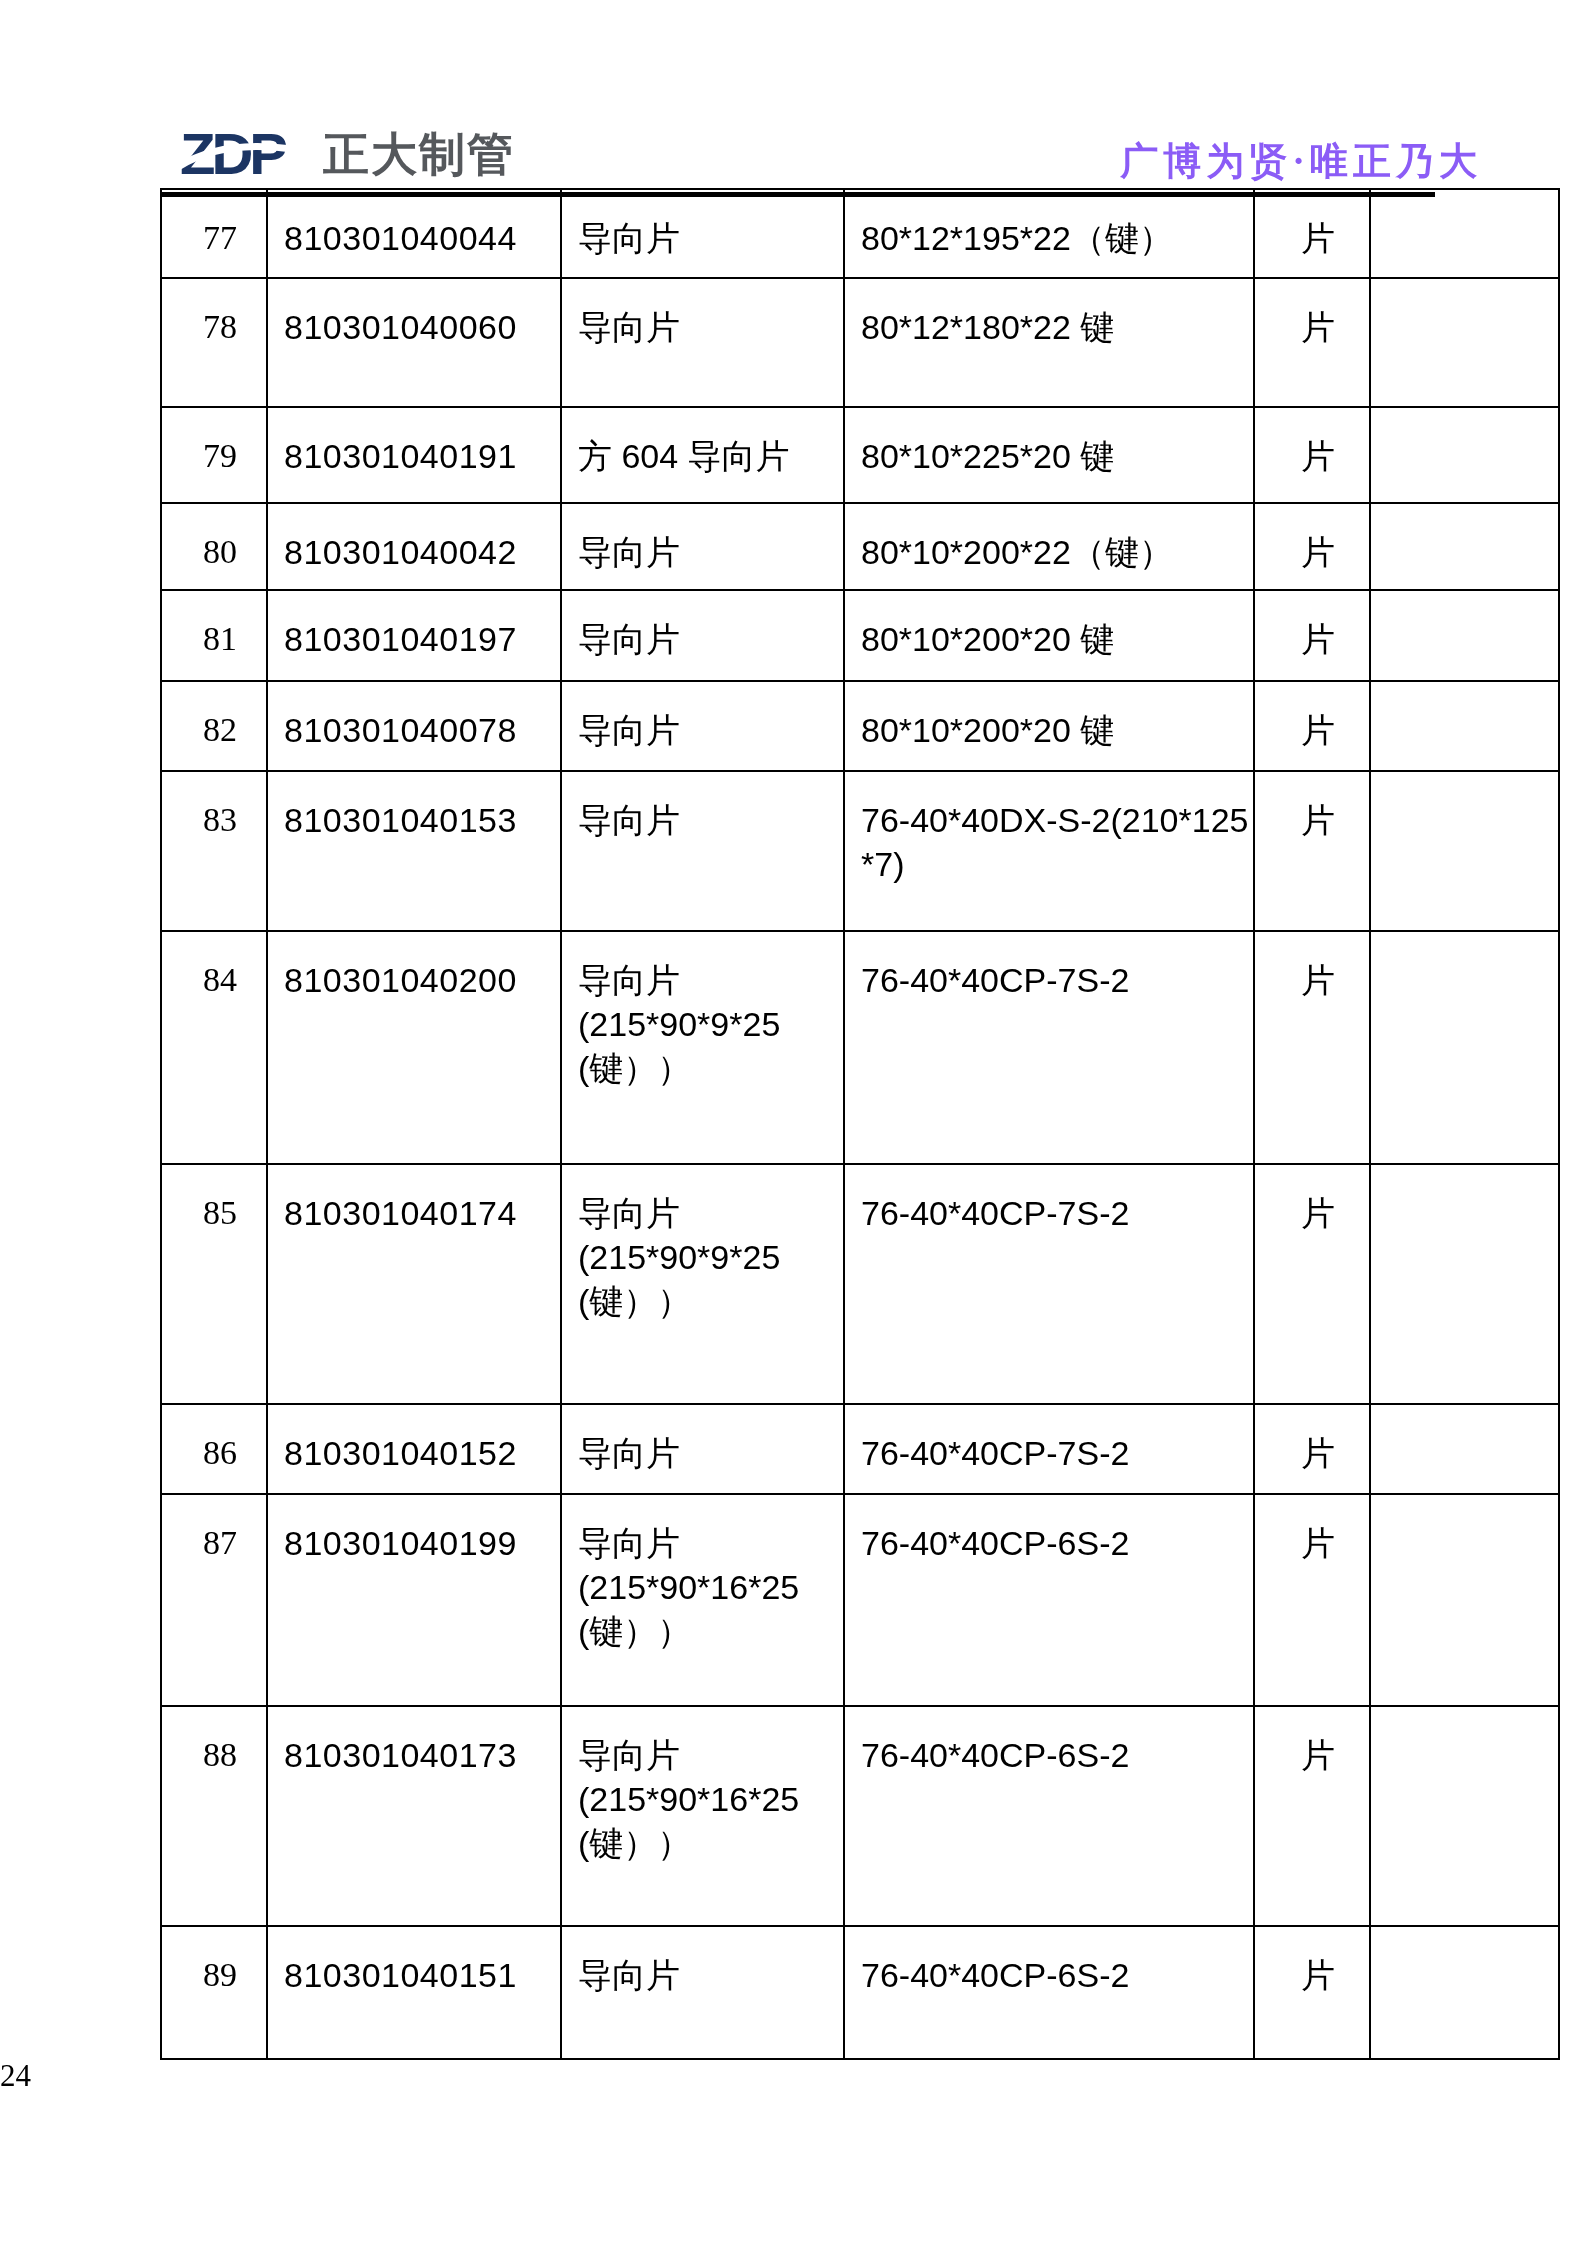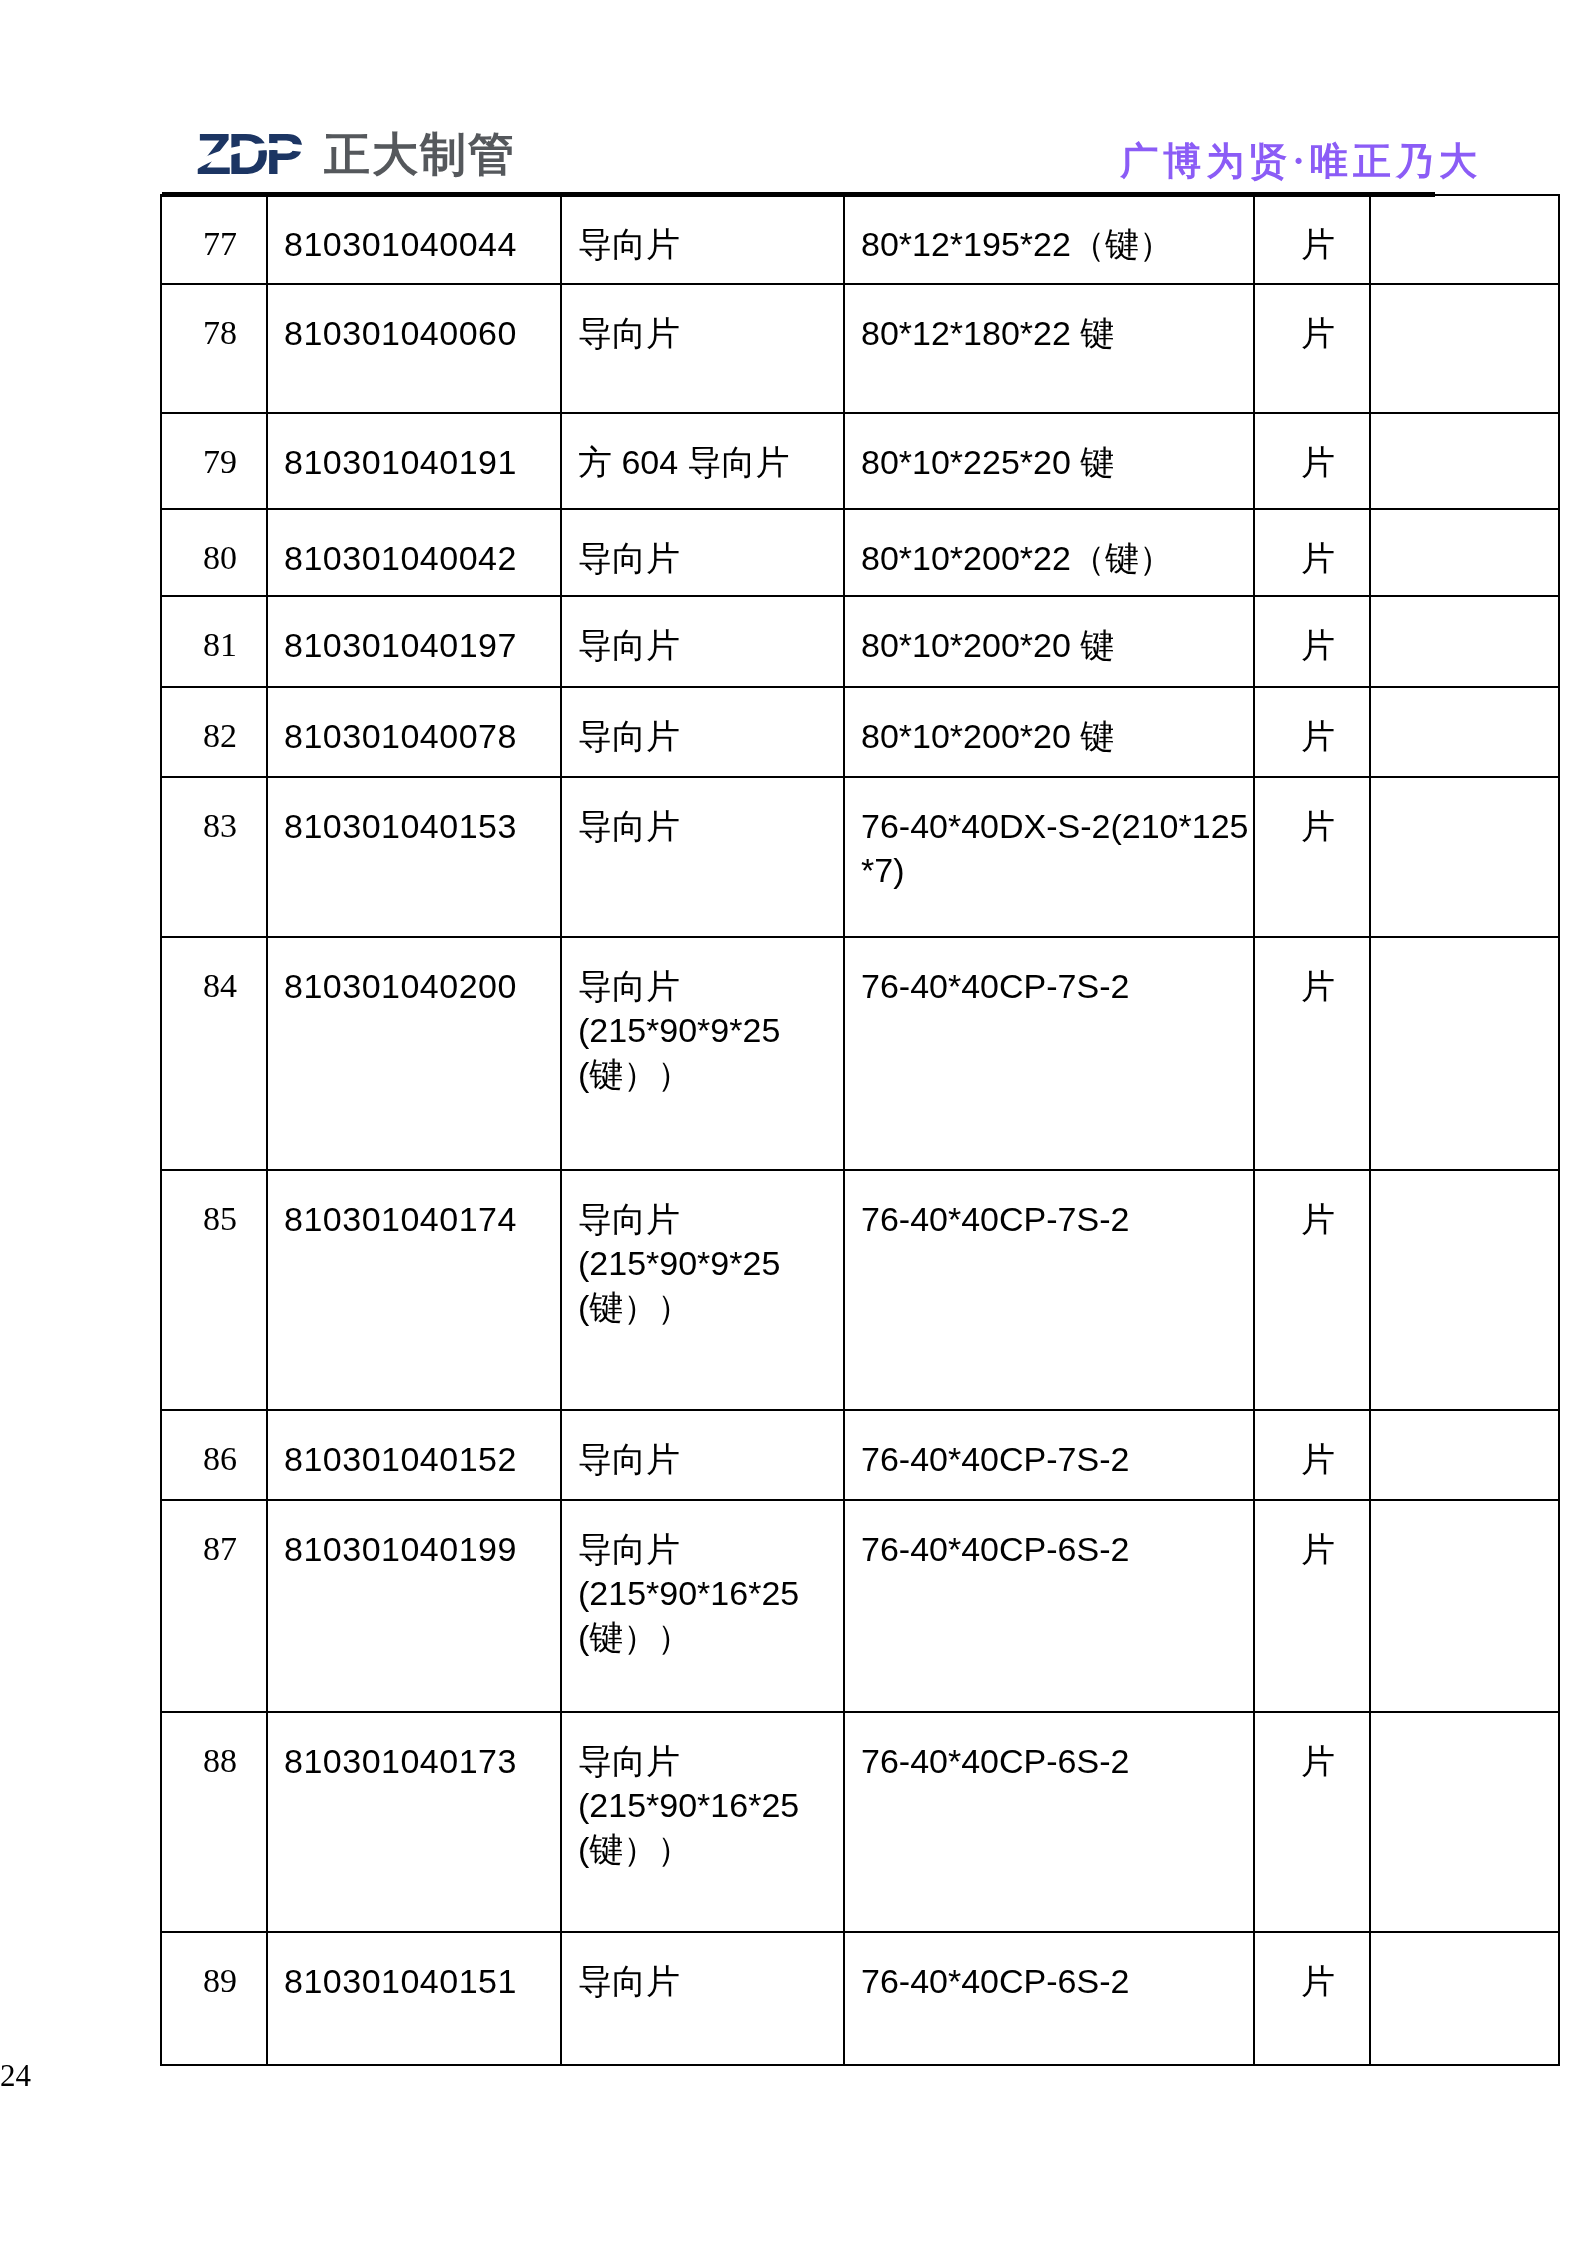--- a/index.html
+++ b/index.html
@@ -3,40 +3,40 @@
 <meta charset="utf-8">
 <style>
   html,body{margin:0;padding:0;}
   body{
     width:1587px;height:2245px;background:#ffffff;position:relative;
     font-family:"Liberation Sans",sans-serif;color:#000;
   }
   .page{position:absolute;inset:0;}
 
   
-  .logo{position:absolute;left:196px;top:126px;height:56px;display:flex;align-items:center;}
+  .logo{position:absolute;left:180px;top:126px;height:56px;display:flex;align-items:center;gap:15px;}
   .zdp{
     position:relative;font-family:"Liberation Sans",sans-serif;font-weight:900;
     font-size:58px;line-height:56px;color:#1c3563;letter-spacing:-4px;
   }
   .swoosh{position:absolute;left:-4px;top:14px;pointer-events:none;}
   .company{
     font-family:"Liberation Sans",sans-serif;font-weight:700;font-size:46px;line-height:56px;
     color:#55585c;margin-left:24px;letter-spacing:2px;
   }
   .slogan{
     position:absolute;top:136px;right:105px;
     font-family:"Liberation Serif",serif;font-weight:700;font-size:38px;
     color:#8b5cf6;letter-spacing:5px;white-space:nowrap;
   }
 
   
   .topbar-thick{position:absolute;left:162px;top:192px;width:1273px;height:5px;background:#000;z-index:3;}
   table.parts{
-    position:absolute;left:160px;top:194px;width:1398px;
+    position:absolute;left:160px;top:188px;width:1398px;
     border-collapse:collapse;table-layout:fixed;
   }
   table.parts td{
     border:2px solid #000;
     vertical-align:top;
     font-size:34px;line-height:44px;
     padding:26px 4px 0 16px;
     overflow:hidden;
   }
   col.c-no{width:106px;} col.c-code{width:294px;} col.c-name{width:283px;}

